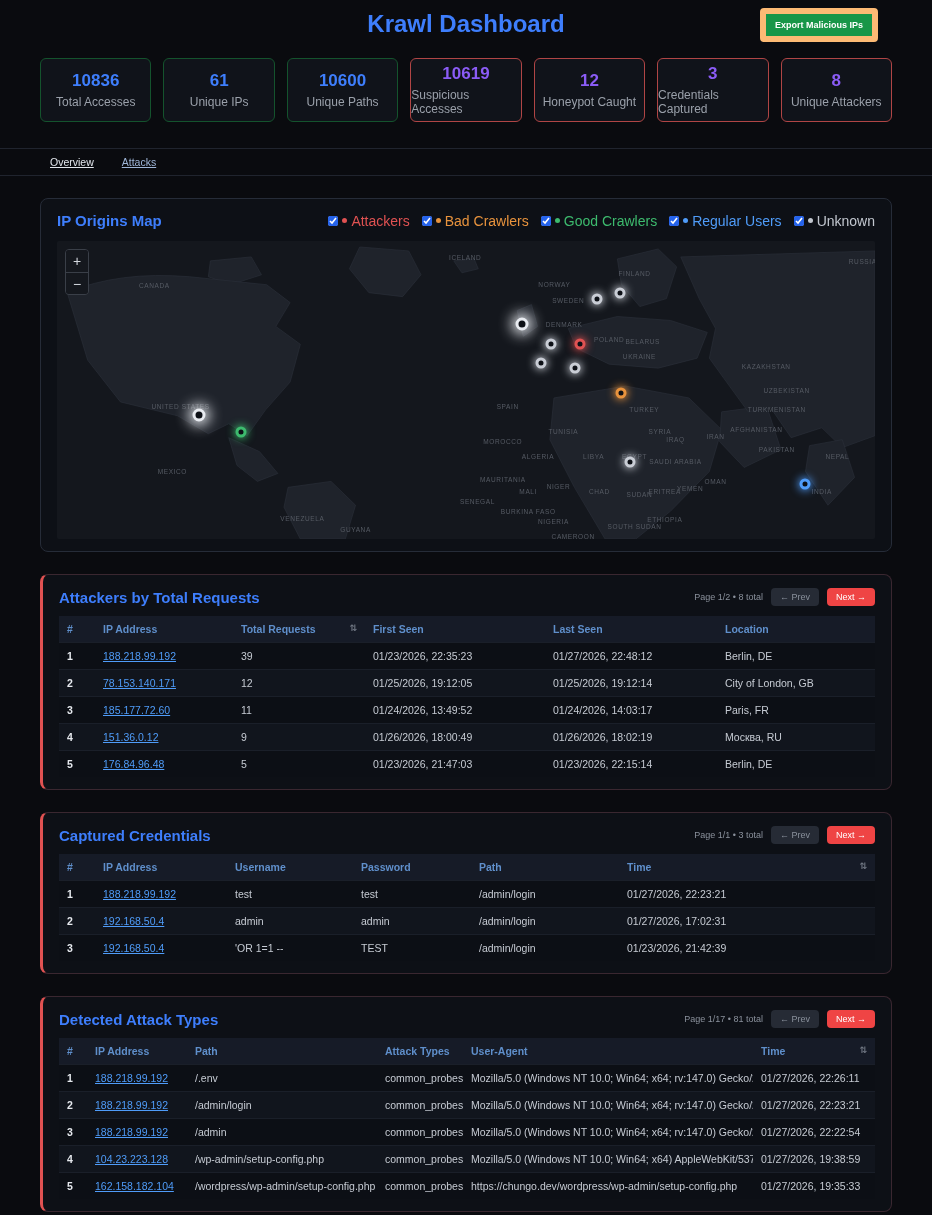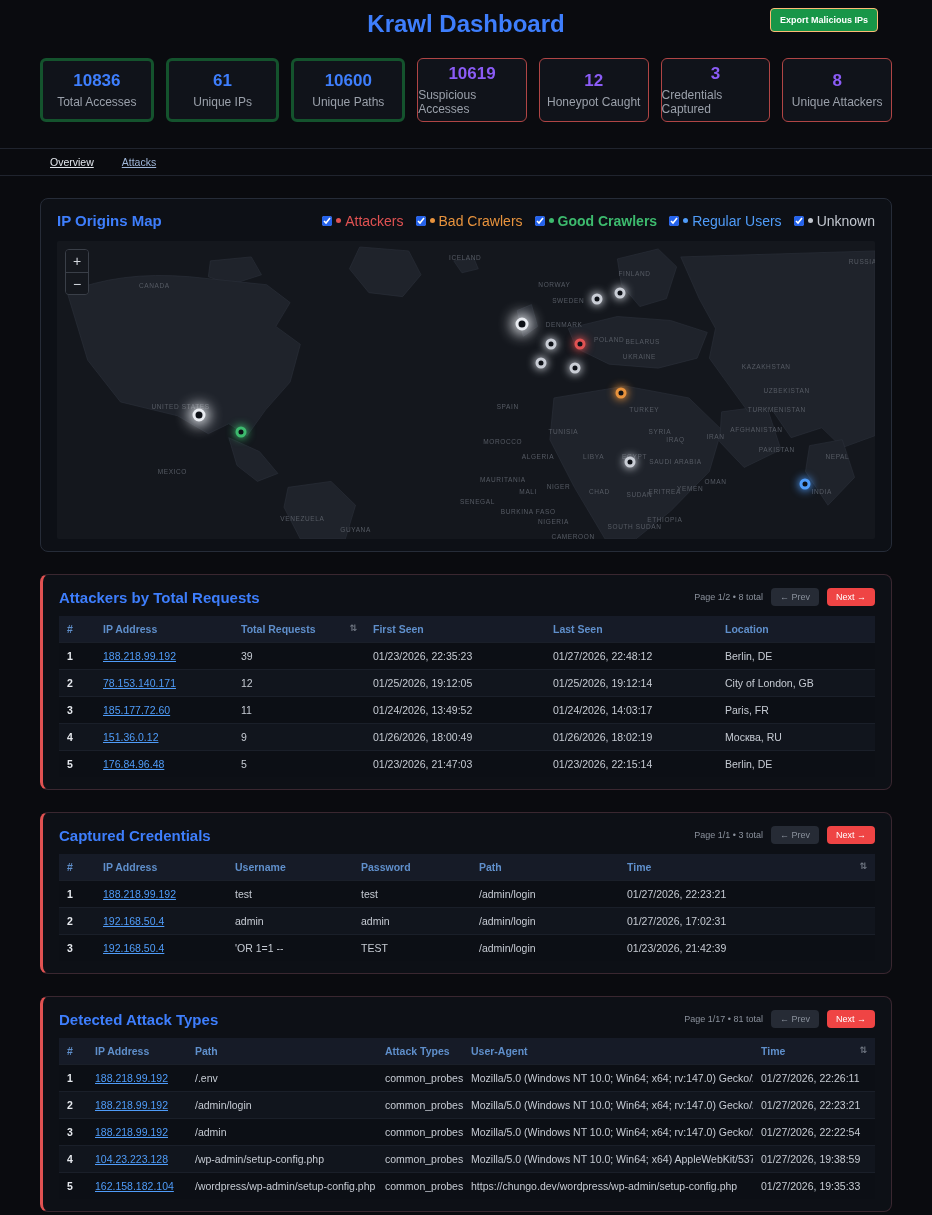--- a/index.html
+++ b/index.html
@@ -8,31 +8,31 @@
     width: 932px; height: 1215px; overflow: hidden;
     background: #0a0b0f; color: #c6cbd3;
     font-family: "Liberation Sans", "DejaVu Sans", sans-serif;
     position: relative;
   }
   
   .header { position: relative; padding-top: 10px; height: 40px; }
   .page-title { text-align: center; font-size: 24px; font-weight: 700; color: #3e7efc; }
   .export-btn {
     position: absolute; right: 54px; top: 8px;
-    background: #189648; border: 1px solid #fdba74; color: #ffffff;
+    background: #189648; border: 6px solid #fdba74; color: #ffffff;
     font-size: 9px; font-weight: 600; padding: 6px 9px; border-radius: 4px;
     font-family: inherit; cursor: pointer;
   }
   
   .stats { display: flex; gap: 12px; margin: 18px 40px 0 40px; }
   .stat-card {
     flex: 1; background: #10131a; border-radius: 6px; height: 64px;
     display: flex; flex-direction: column; align-items: center; justify-content: center; gap: 4px;
   }
-  .stat-card.blue { border: 3px solid #14532d; }
+  .stat-card.blue { border: 1px solid #14532d; }
   .stat-card.red  { border: 1px solid #b04545; }
   .stat-value { font-size: 17px; font-weight: 700; }
   .blue .stat-value { color: #3e7efc; }
   .red  .stat-value { color: #8b5cf6; }
   .stat-label { font-size: 12px; color: #9aa0aa; }
   
   .tab-bar {
     margin-top: 26px; border-top: 1px solid #20242e; border-bottom: 1px solid #20242e;
     padding: 7px 0 7px 50px; display: flex; gap: 28px;
   }
@@ -159,21 +159,21 @@
           <span class="legend-label" style="color: rgb(224, 82, 82);">Attackers</span>
         </label>
         <label class="legend-item">
           <input type="checkbox" checked="" style="">
           <span class="legend-dot" style="background: rgb(232, 147, 61);"></span>
           <span class="legend-label" style="color: rgb(232, 147, 61);">Bad Crawlers</span>
         </label>
         <label class="legend-item">
           <input type="checkbox" checked="" style="">
           <span class="legend-dot" style="background: rgb(61, 187, 110);"></span>
-          <span class="legend-label" style="color: rgb(61, 187, 110); font-weight: bold;">Good Crawlers</span>
+          <span class="legend-label" style="color: rgb(61, 187, 110);">Good Crawlers</span>
         </label>
         <label class="legend-item">
           <input type="checkbox" checked="" style="">
           <span class="legend-dot" style="background: rgb(79, 156, 249);"></span>
           <span class="legend-label" style="color: rgb(79, 156, 249);">Regular Users</span>
         </label>
         <label class="legend-item">
           <input type="checkbox" checked="" style="">
           <span class="legend-dot" style="background: rgb(194, 199, 207);"></span>
           <span class="legend-label" style="color: rgb(194, 199, 207);">Unknown</span>

